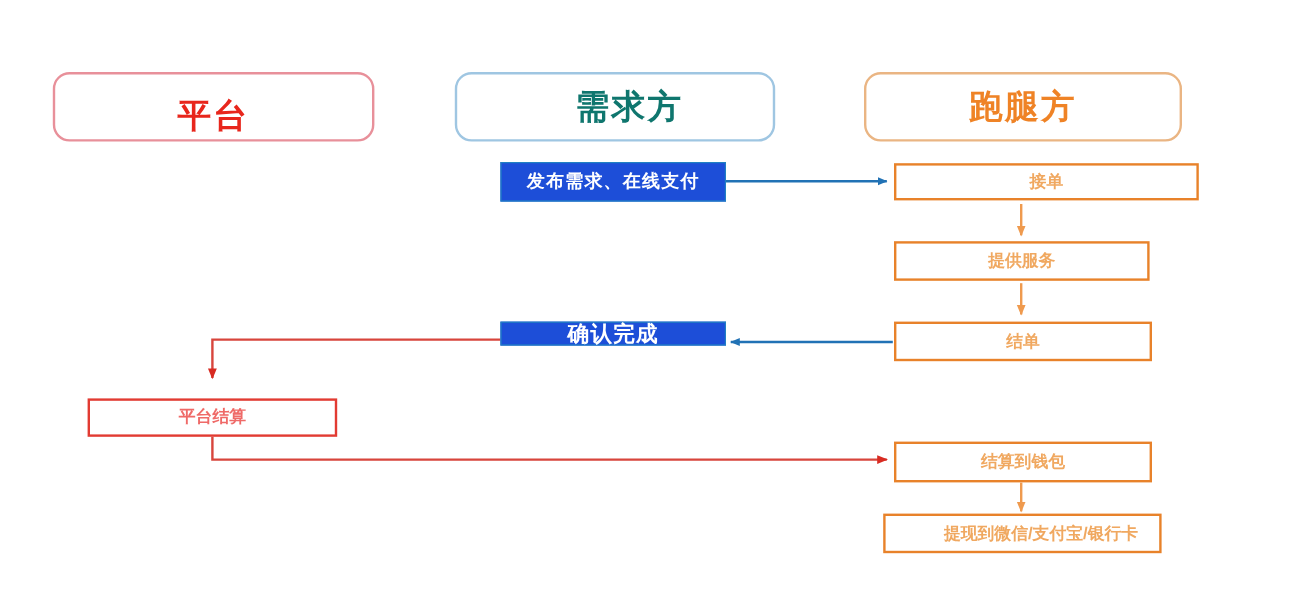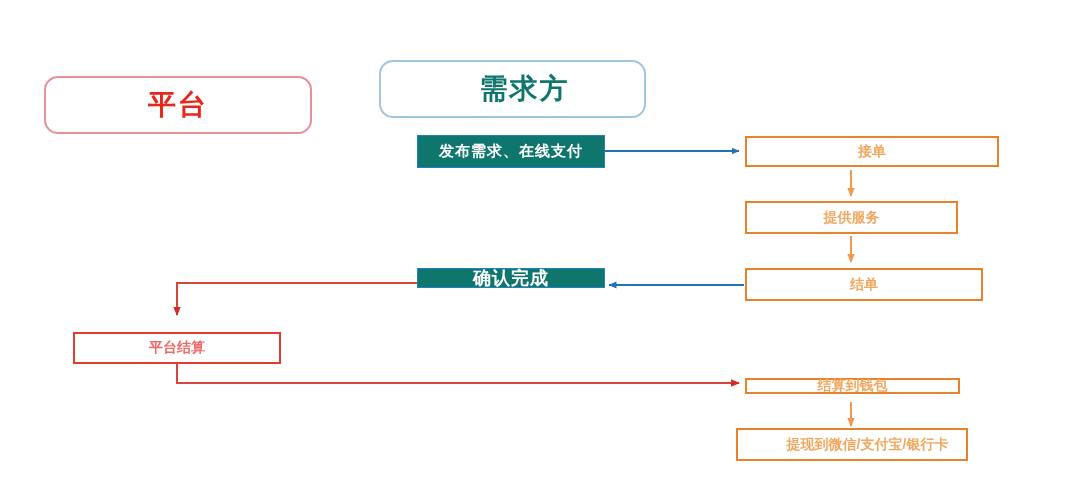--- a/index.html
+++ b/index.html
@@ -49,21 +49,21 @@
 
   
   .box {
     border-width: 2px;
     border-style: solid;
     font-weight: bold;
   }
   .box.orange { border-color: #e8822a; color: #f0a860; }
   .box.red    { border-color: #e23b32; color: #ef6a68; }
   .box.filled-blue {
-    background: #0f766e;
+    background: #1d4ed8;
     border: 1px solid #2080c4;
     color: #ffffff;
     letter-spacing: 1px;
   }
 </style>
 </head>
 <body>
 
 <div id="canvas">
 
@@ -102,54 +102,57 @@
 
     <g>
       <path d="M 177 352 L 177 383 L 739 383" fill="none" stroke="#d8453c" stroke-width="2" marker-end="url(#arw-red)"></path>
     </g>
 
     <g>
       <path d="M 851 402 L 851 426" fill="none" stroke="#ef9a4e" stroke-width="2" marker-end="url(#arw-orange)"></path>
     </g>
   </svg>
 
-  <div class="node lane-head red" style="left:44px; top:76px; width:268px; height:58px; font-size:28px;">
+  <div class="node lane-head red" style="left:44px; top:60px; width:268px; height:58px; font-size:28px;align-items:flex-end;">
     <span>平台</span>
   </div>
 
   <div class="node lane-head blue" style="left:379px; top:60px; width:267px; height:58px; font-size:28px;">
     <span>需求方</span>
   </div>
 
+  <div class="node lane-head orange" style="left:720px; top:60px; width:265px; height:58px; font-size:28px;">
+    <span>跑腿方</span>
+  </div>
 
   <div class="node box filled-blue" style="left:417px; top:135px; width:188px; height:33px; font-size:15px;">
     <span>发布需求、在线支付</span>
   </div>
 
   <div class="node box orange" style="left:745px; top:136px; width:254px; height:31px; font-size:14px;">
     <span>接单</span>
   </div>
 
   <div class="node box orange" style="left:745px; top:201px; width:213px; height:33px; font-size:14px;">
     <span>提供服务</span>
   </div>
 
-  <div class="node box orange" style="left:745px; top:268px; width:238px; height:33px; font-size:14px;">
+  <div class="node box orange" style="left:745px; top:268px; width:215px; height:33px; font-size:14px;">
     <span>结单</span>
   </div>
 
   <div class="node box filled-blue" style="left:417px; top:268px; width:188px; height:20px; font-size:18px;">
     <span>确认完成</span>
   </div>
 
   <div class="node box red" style="left:73px; top:332px; width:208px; height:32px; font-size:14px;">
     <span>平台结算</span>
   </div>
 
-  <div class="node box orange" style="left:745px; top:368px; width:215px; height:16px; font-size:14px;margin-top:10px;">
+  <div class="node box orange" style="left:745px; top:368px; width:215px; height:34px; font-size:14px;">
     <span>结算到钱包</span>
   </div>
 
   <div class="node box orange" style="left:736px; top:428px; width:232px; height:33px; font-size:14px;padding-left:31px;">
     <span>提现到微信/支付宝/银行卡</span>
   </div>
 
 </div>
 
 </body></html>

